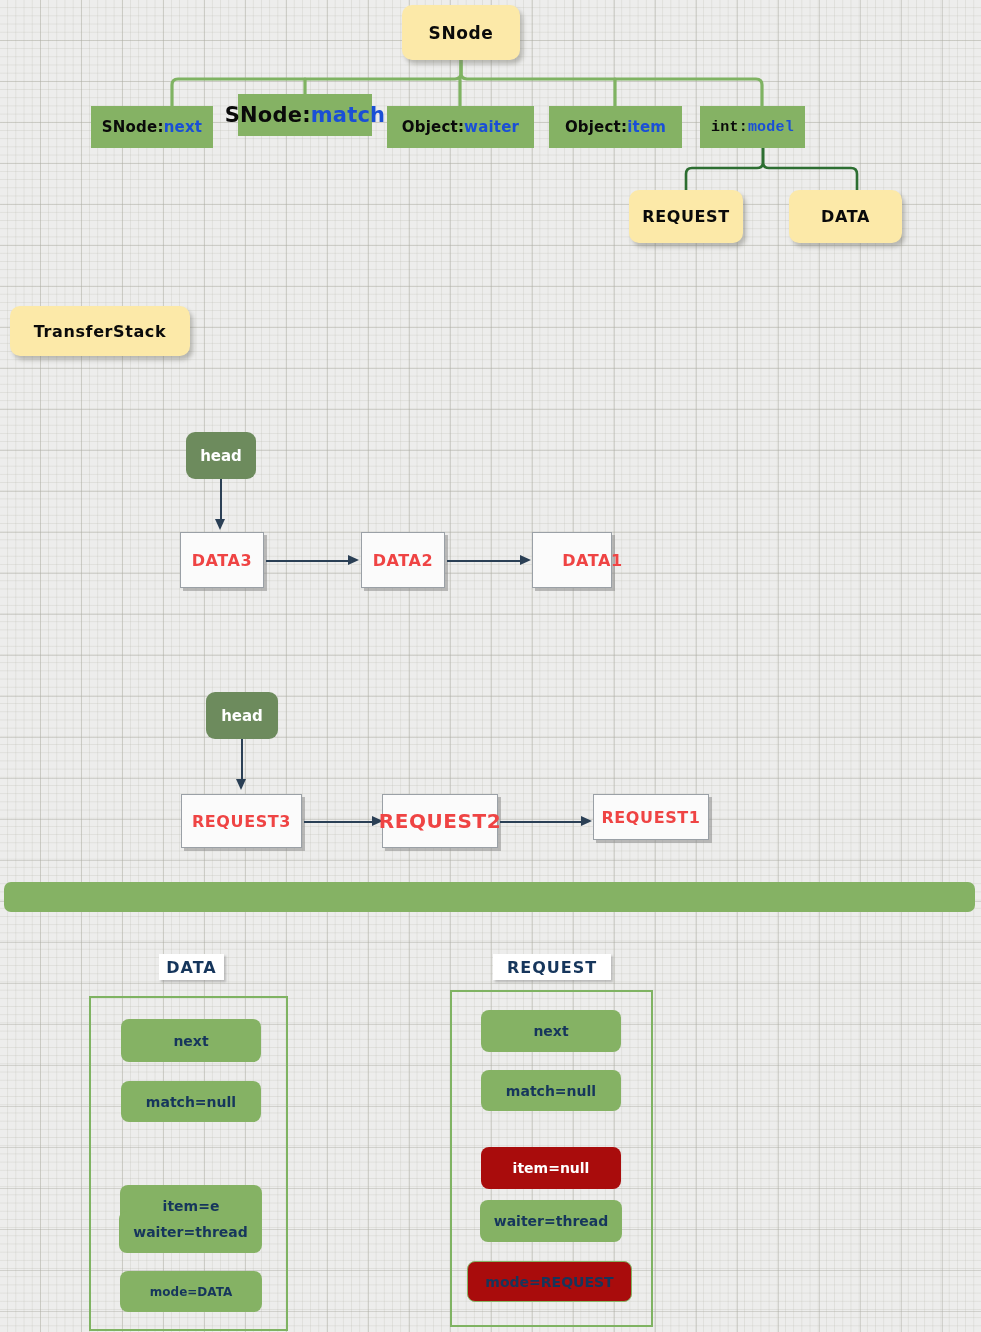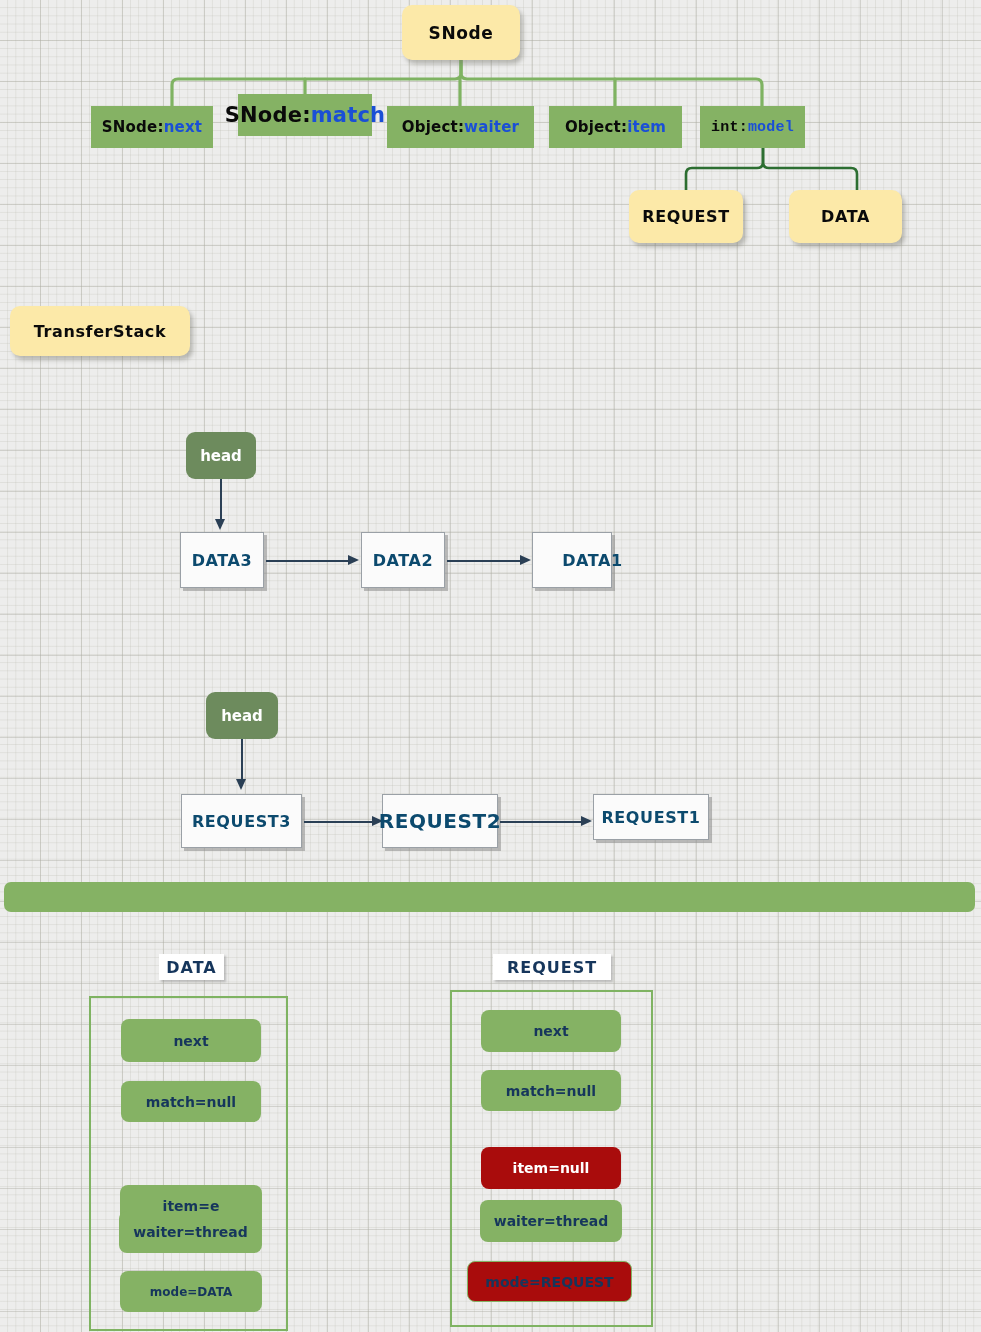--- a/index.html
+++ b/index.html
@@ -60,21 +60,21 @@
     color: #ffffff;
     border-radius: 9px;
     font-weight: 700;
     font-size: 15px;
   }
 
   
   .listnode {
     background: #fbfbfb;
     border: 1px solid #9aa0a6;
-    color: #0c4a6e;
+    color: #ef4444;
     font-weight: 700;
     letter-spacing: 0.6px;
     box-shadow: 3px 3px 0 rgba(140,140,140,0.55);
   }
 
   
   .arrow-line {
     position: absolute;
     background: #2a3f55;
   }

